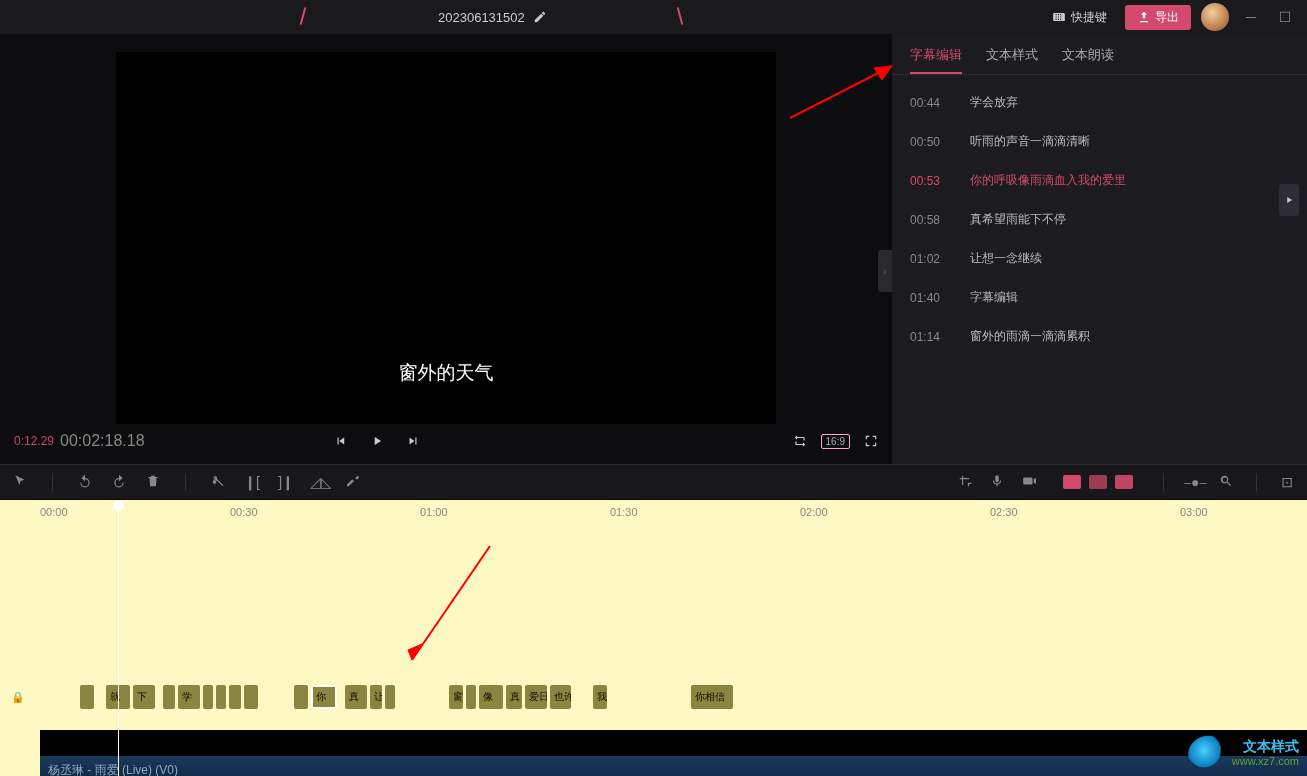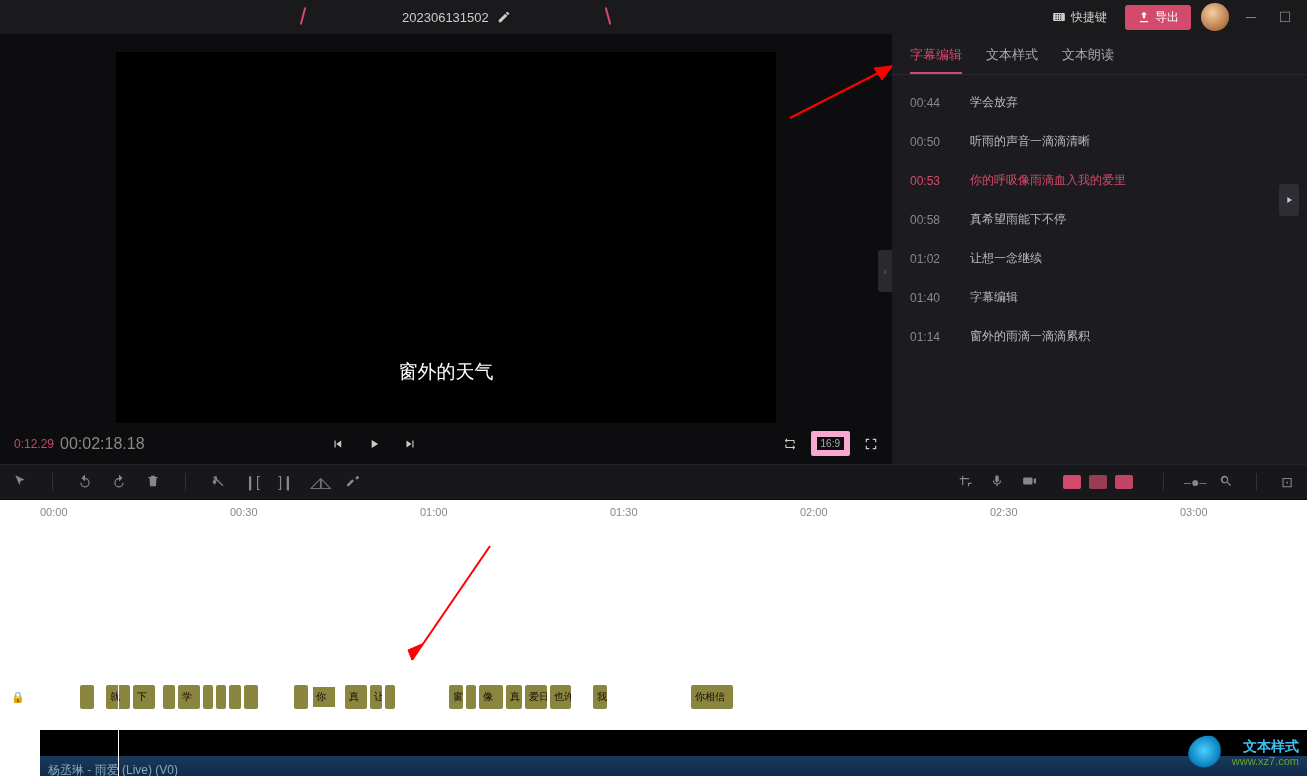--- a/index.html
+++ b/index.html
@@ -24,21 +24,21 @@
 .pink-stroke::after {
   content: '';
   position: absolute;
   width: 2px; height: 18px;
   background: #d44a6c;
   transform: rotate(15deg);
   left: 12px; top: 0;
   border-radius: 2px;
 }
 .pink-stroke.right::after { transform: rotate(-15deg); }
-.title-area { margin: 0 auto 0 280px; display: flex; gap: 84px; align-items: center; }
+.title-area { margin: 0 auto 0 280px; display: flex; gap: 120px; align-items: center; }
 .project-title { font-size: 13px; color: #ccc; display: flex; align-items: center; gap: 8px; }
 .top-right { margin-left: auto; display: flex; align-items: center; gap: 10px; }
 .shortcut-btn { display: flex; align-items: center; gap: 5px; font-size: 12px; color: #ccc; padding: 4px 8px; }
 .export-btn {
   background: #d44a6c;
   color: #fff;
   font-size: 12px;
   padding: 4px 12px;
   border-radius: 3px;
   display: flex;
@@ -65,21 +65,21 @@
   display: flex;
   align-items: center;
   padding: 8px 14px;
   gap: 6px;
 }
 .time-current { color: #c44a6c; font-size: 12px; text-align: right; }
 .time-total { color: #888; font-size: 16px; }
 .player-controls { margin: 0 auto; display: flex; gap: 22px; }
 .p-icon { color: #ccc; font-size: 12px; cursor: pointer; display: flex; align-items: center; }
 .player-right { display: flex; gap: 14px; align-items: center; margin-left: auto; }
-.ratio-box { border: 6px solid #f9a8d4; font-size: 10px; padding: 1px 4px; color: #aaa; border-radius: 2px; }
+.ratio-box { border: 1px solid #f9a8d4; font-size: 10px; padding: 1px 4px; color: #aaa; border-radius: 2px; }
 
 .right-panel {
   width: 415px;
   background: #1c1c20;
   display: flex;
   flex-direction: column;
   position: relative;
 }
 .right-tabs {
   display: flex;
@@ -136,21 +136,21 @@
 .tool-icon { color: #888; font-size: 14px; cursor: pointer; width: 20px; text-align: center; }
 .tool-right { margin-left: auto; display: flex; gap: 12px; align-items: center; }
 .magnet-group { display: flex; gap: 8px; padding-right: 10px; }
 .magnet-box { width: 18px; height: 14px; border-radius: 2px; }
 .mb1 { background: #d44a6c; }
 .mb2 { background: #d44a6c; opacity: 0.7; }
 .mb3 { background: #d44a6c; opacity: 0.9; }
 
 .timeline-container {
   height: 276px;
-  background: #ffffff;
+  background: #fef9c3;
   overflow: hidden;
   position: relative;
 }
 .ruler {
   height: 30px;
   display: flex;
   align-items: center;
   position: relative;
   font-size: 11px;
   color: #888;

